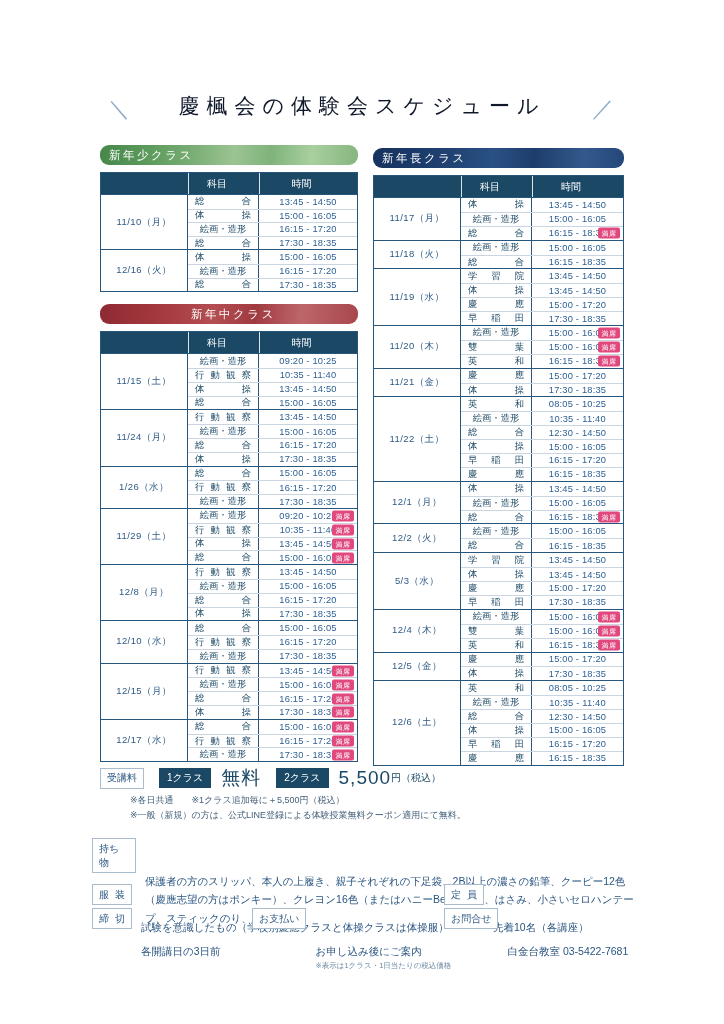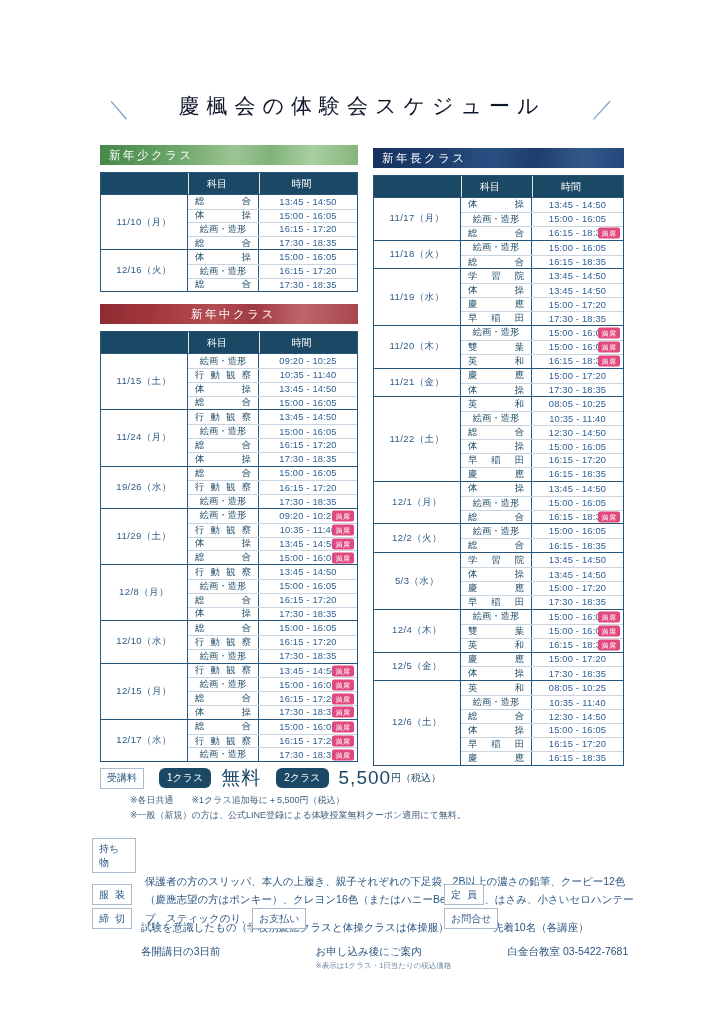--- a/index.html
+++ b/index.html
@@ -14,21 +14,21 @@
   .deco-r { right:110px; }
 
   
   .col { position:absolute; }
   .col-left  { left:100px; top:145px; width:258px; }
   .col-right { left:373px; top:148px; width:251px; }
   .class-block + .class-block { margin-top:12px; }
 
   
   .class-bar { height:20px; display:flex; align-items:center; padding-left:9px;
-               margin-bottom:7px; }
+               margin-bottom:7px;border-radius:9px; }
   .class-bar-label { font-family:"Liberation Serif","DejaVu Serif",serif;
                      color:#ffffff; font-size:11.5px; letter-spacing:2.5px; }
   .theme-green .class-bar { background:linear-gradient(94deg,#47874a 0%,#5e9c5d 20%,#79ae74 36%,#9cc493 52%,#7fb37a 66%,#a9cf9f 82%,#86b57e 100%); }
   .theme-red   .class-bar { background:linear-gradient(94deg,#8e2a32 0%,#a53a40 24%,#b34e52 44%,#a03a41 60%,#bd666a 78%,#a8474d 100%);justify-content:center; }
   .theme-blue  .class-bar { background:linear-gradient(94deg,#16325f 0%,#1f4070 28%,#2a5183 48%,#1d3d6d 64%,#33598b 84%,#24477a 100%); }
 
   
   .sched-table { border:1.6px solid #27567d; background:#fff; }
   .thead { display:flex; height:21px; background:#1b4965; color:#fff; font-size:10px; }
   .thead .cell { display:flex; align-items:center; justify-content:center; }
@@ -54,21 +54,21 @@
                 padding:2px 3.5px; border-radius:2px; letter-spacing:.5px; white-space:nowrap; }
   .theme-green { --rh:13.6px; } .theme-red { --rh:13.8px; } .theme-blue { --rh:13.9px; }
 
   
   .tag { display:inline-block; border:1px solid #a9bccd; color:#2e5a85; background:#fff;
          font-size:10px; padding:2.5px 6px; vertical-align:middle; }
   .tag .just { display:inline-block; text-align:justify; text-align-last:justify; }
   .tag .w2 { width:26px; }
 
   .fees { position:absolute; left:100px; top:765px; display:flex; align-items:center; }
-  .plan-badge { background:#1b4965; color:#fff; font-size:10px; padding:3px 8px; margin-left:15px;border-radius:6px; }
+  .plan-badge { background:#1b4965; color:#fff; font-size:10px; padding:3px 8px; margin-left:15px; }
   .price-big { font-size:19px; color:#1b4965; margin-left:10px; letter-spacing:1px; }
   .price-suffix { font-size:10px; color:#1b4965; margin-left:0; }
   .fee-notes { position:absolute; left:130px; top:793px; font-size:9px; color:#44607a; line-height:1.7; }
   .fee-notes .gap { display:inline-block; width:18px; }
 
   .inforow { position:absolute; display:flex; align-items:flex-start; }
   .inforow .txt { font-size:10.5px; color:#2a5580; margin-left:9px; line-height:1.75; padding-top:2px;margin-top:32px; }
   .belongings { left:92px; top:838px; width:552px; }
   .dress    { left:92px;  top:884px; }
   .capacity { left:444px; top:884px; }
@@ -249,21 +249,21 @@
                 <div class="scell">
                   <span class="just">体操</span>
                 </div>
                 <div class="tcell">
                   <span>17:30 - 18:35</span>
                 </div>
               </div>
             </div>
           </div>
           <div class="tgroup">
-            <div class="dcell">19/26（水）</div>
+            <div class="dcell">1/26（水）</div>
             <div class="grows">
               <div class="srow">
                 <div class="scell">
                   <span class="just">総合</span>
                 </div>
                 <div class="tcell">
                   <span>15:00 - 16:05</span>
                 </div>
               </div>
               <div class="srow">

